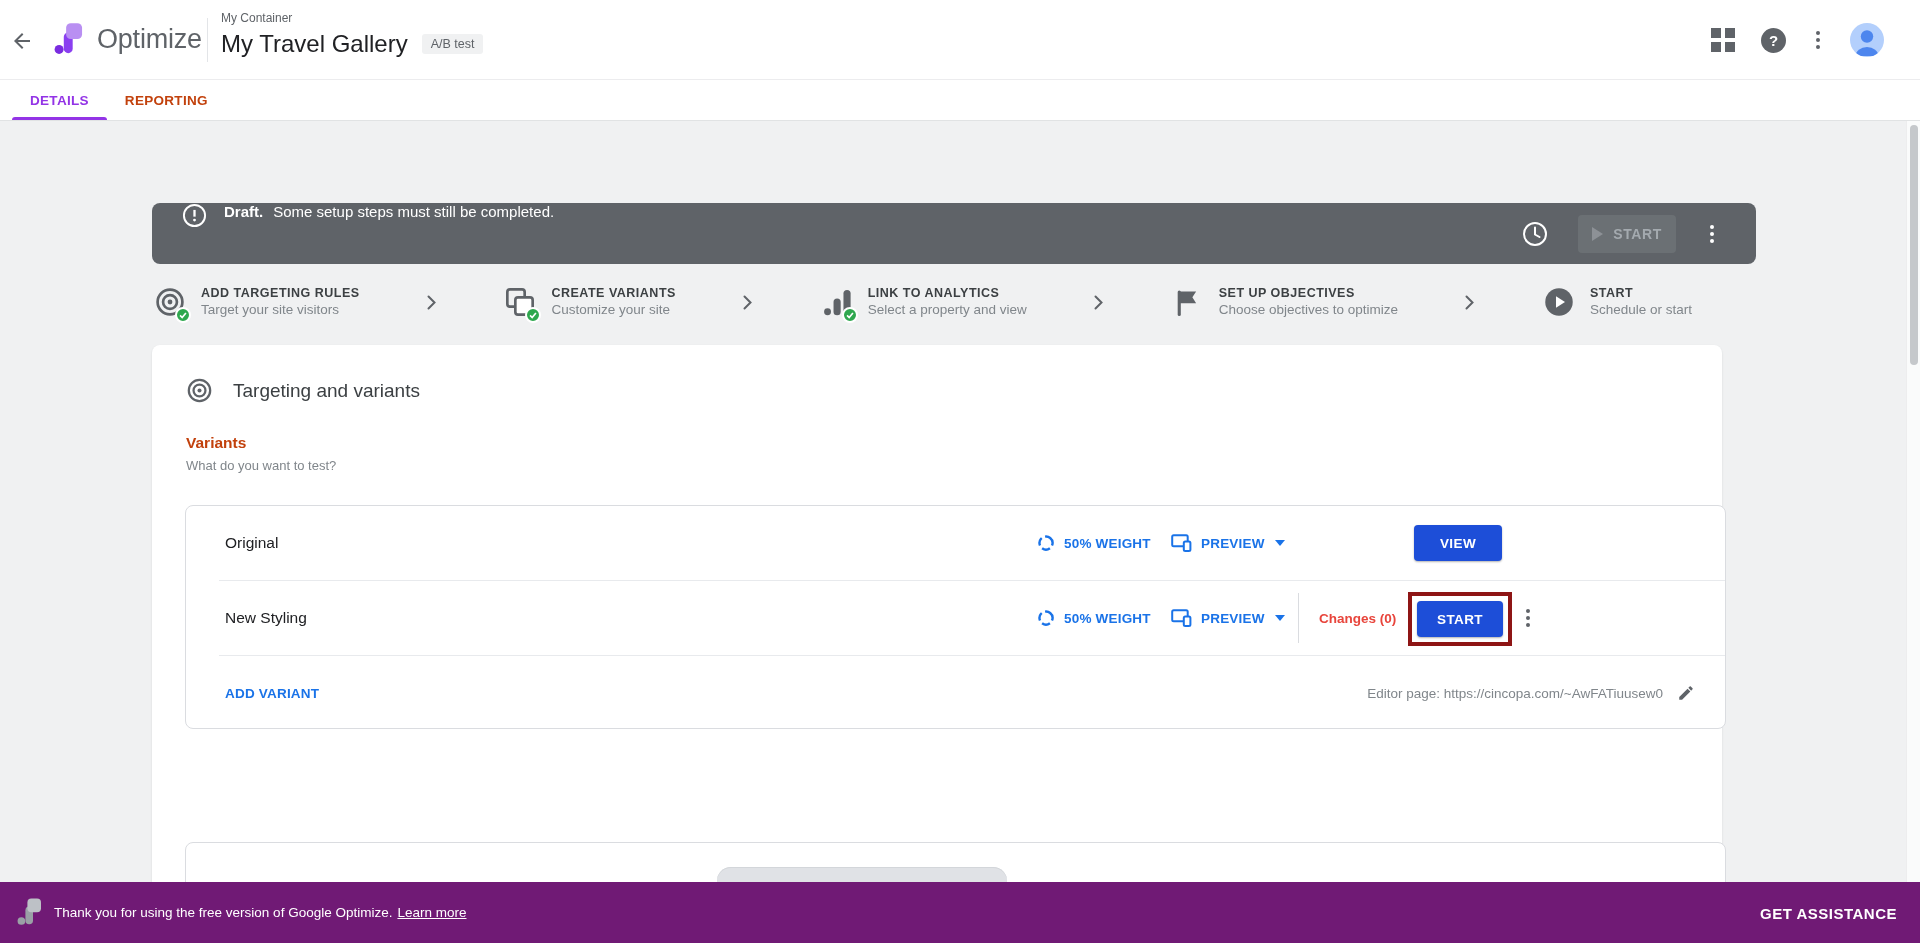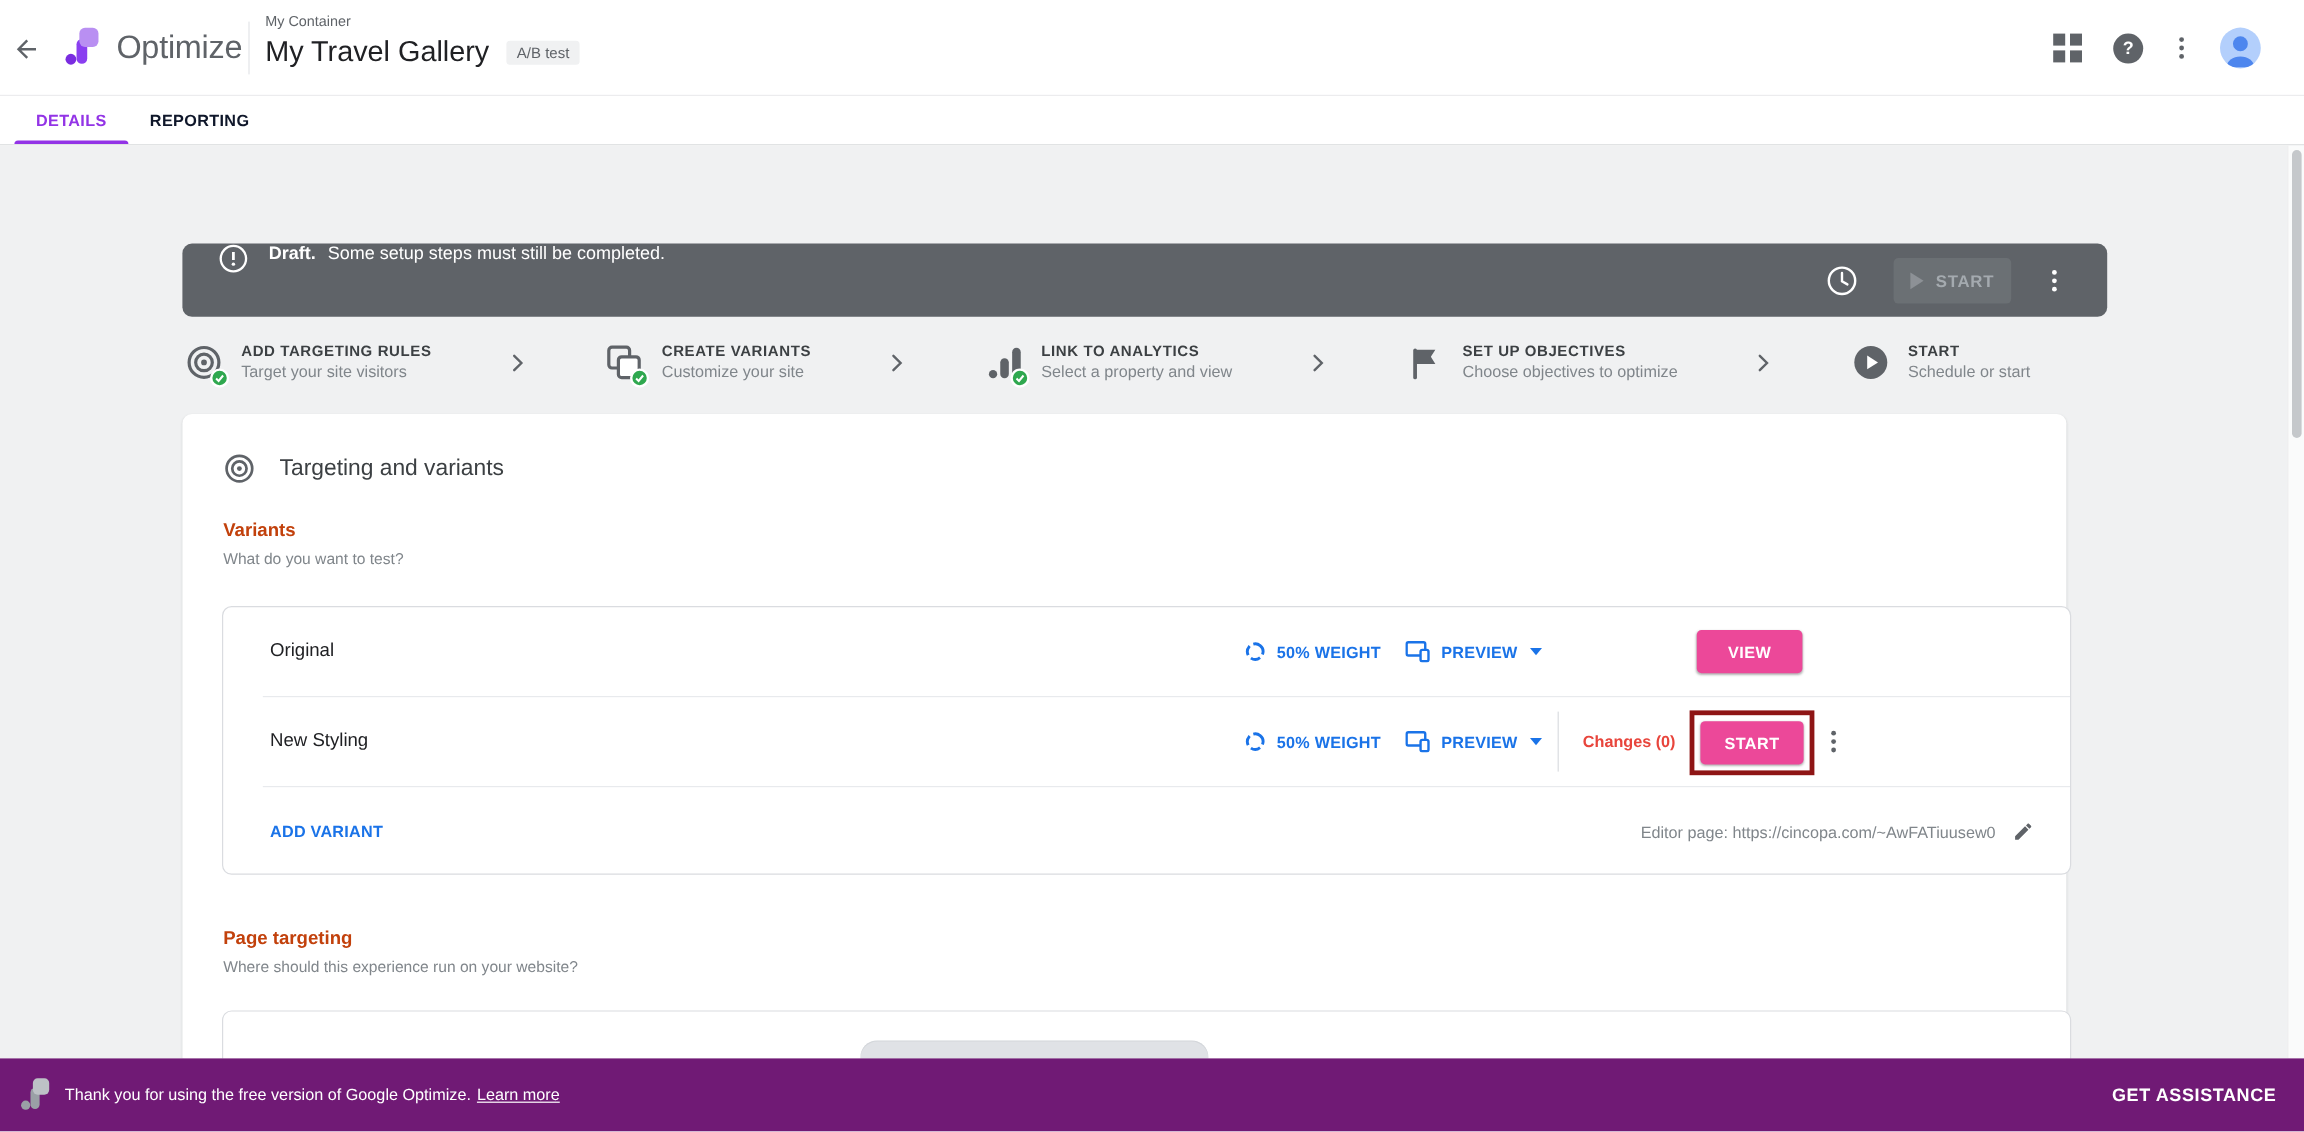--- a/index.html
+++ b/index.html
@@ -21,21 +21,21 @@
   .grid-icon { display:grid; grid-template-columns:10px 10px; grid-gap:4px; cursor:pointer; }
   .grid-icon span { width:10px; height:10px; background:#5f6368; }
   .help-icon { width:25px; height:25px; border-radius:50%; background:#5f6368; color:#fff; font-size:15px; font-weight:bold; display:flex; align-items:center; justify-content:center; cursor:pointer; }
   .kebab { display:flex; flex-direction:column; gap:3px; padding:4px; cursor:pointer; }
   .kebab span { width:4px; height:4px; border-radius:50%; background:#5f6368; }
   .kebab.light span { background:#fff; }
   .avatar { width:34px; height:34px; border-radius:50%; background:#b3cffc; overflow:hidden; cursor:pointer; }
 
   
   .tabbar { position:absolute; left:0; top:80px; width:1920px; height:41px; background:#fff; border-bottom:1px solid #e1e3e4; display:flex; padding-left:12px; z-index:4; }
-  .tab { position:relative; display:flex; align-items:center; padding:0 18px; font-size:13.5px; font-weight:bold; letter-spacing:.3px; color:#0f172a; cursor:pointer; }
+  .tab { position:relative; display:flex; align-items:center; padding:0 18px; font-size:13.5px; font-weight:bold; letter-spacing:.3px; color:#c2410c; cursor:pointer; }
   .tab.active { color:#9334e6; }
   .tab.active::after { content:""; position:absolute; left:0; right:0; bottom:0; height:3px; background:#9334e6; border-radius:3px 3px 0 0; }
 
   
   .content { position:absolute; left:0; top:121px; width:1920px; height:761px; background:#f0f1f2; overflow:hidden; }
 
   
   .banner { position:absolute; left:152px; top:62px; width:1604px; height:61px; background:#5f6368; border-radius:8px; display:flex; padding:0 38px 0 30px; color:#fff;margin-top:20px; }
   .banner-text { margin-left:17px; font-size:15px; }
   .banner-text b { font-weight:bold; margin-right:10px; }
@@ -64,21 +64,21 @@
   .sec-sub { font-size:13px; color:#80868b; margin-top:5px;text-align:right; }
 
   .variant-box { position:absolute; left:33px; top:160px; width:1541px; height:224px; border:1px solid #dadce0; border-radius:8px; background:#fff; }
   .vrow { position:relative; height:74px; }
   .vsep { height:1px; background:#e8eaed; margin-left:33px; }
   .vname { position:absolute; left:39px; top:50%; transform:translateY(-50%); font-size:15.5px; color:#202124; }
   .blue-link { display:flex; align-items:center; gap:9px; color:#1a73e8; font-size:13.5px; font-weight:bold; letter-spacing:.2px; cursor:pointer; position:absolute; top:50%; transform:translateY(-50%); }
   .weight-link { left:851px; }
   .preview-link { left:985px; }
   .caret-down { width:0; height:0; border-left:5px solid transparent; border-right:5px solid transparent; border-top:6px solid #1a73e8; margin-left:1px; }
-  .btn-blue { position:absolute; width:88px; height:36px; background:#ec4899; color:#fff; font-size:13.5px; font-weight:bold; letter-spacing:.4px; border:none; border-radius:4px; box-shadow:0 1px 2px rgba(0,0,0,.3); cursor:pointer; }
+  .btn-blue { position:absolute; width:88px; height:36px; background:#1d4ed8; color:#fff; font-size:13.5px; font-weight:bold; letter-spacing:.4px; border:none; border-radius:4px; box-shadow:0 1px 2px rgba(0,0,0,.3); cursor:pointer; }
   .view-btn { left:1228px; top:19px; }
   .vdivider { position:absolute; left:1112px; top:12px; width:1px; height:50px; background:#dadce0; }
   .changes-link { position:absolute; left:1133px; top:50%; transform:translateY(-50%); color:#e8453c; font-size:13.5px; font-weight:bold; cursor:pointer; }
   .annotation-box { position:absolute; left:1222px; top:11px; width:104px; height:54px; border:4px solid #8e1515; display:flex; align-items:center; justify-content:center; }
   .edit-btn { position:static; width:86px; height:36px; }
   .row-kebab { position:absolute; left:1336px; top:50%; transform:translateY(-50%); }
   .row-kebab span { background:#5f6368; }
   .addvariant { position:absolute; left:39px; top:50%; transform:translateY(-50%); color:#1a73e8; font-size:13.5px; font-weight:bold; letter-spacing:.2px; cursor:pointer; }
   .editor-cluster { position:absolute; right:30px; top:50%; transform:translateY(-50%); display:flex; align-items:center; gap:14px; }
   .editor-text { font-size:13.5px; color:#80868b; }
@@ -342,24 +342,20 @@
           <span class="editor-text">Editor page: https://cincopa.com/~AwFATiuusew0</span>
           <span class="pencil-btn">
             <svg width="18" height="18" viewBox="0 0 24 24">
                 <path d="M3 17.25V21h3.75L17.81 9.94l-3.75-3.75L3 17.25zM20.71 7.04c.39-.39.39-1.02 0-1.41l-2.34-2.34c-.39-.39-1.02-.39-1.41 0l-1.83 1.83 3.75 3.75 1.83-1.83z" fill="#5f6368"></path>
               </svg>
           </span>
         </div>
       </div>
     </div>
 
-    <div class="sec-head pagetarget">
-      <div class="sec-title">Page targeting</div>
-      <div class="sec-sub">Where should this experience run on your website?</div>
-    </div>
     <div class="pt-box"></div>
   </div>
 
   <div class="float-pill"></div>
 
   <div class="scrollbar">
     <div class="scroll-thumb"></div>
   </div>
 </div>
 

